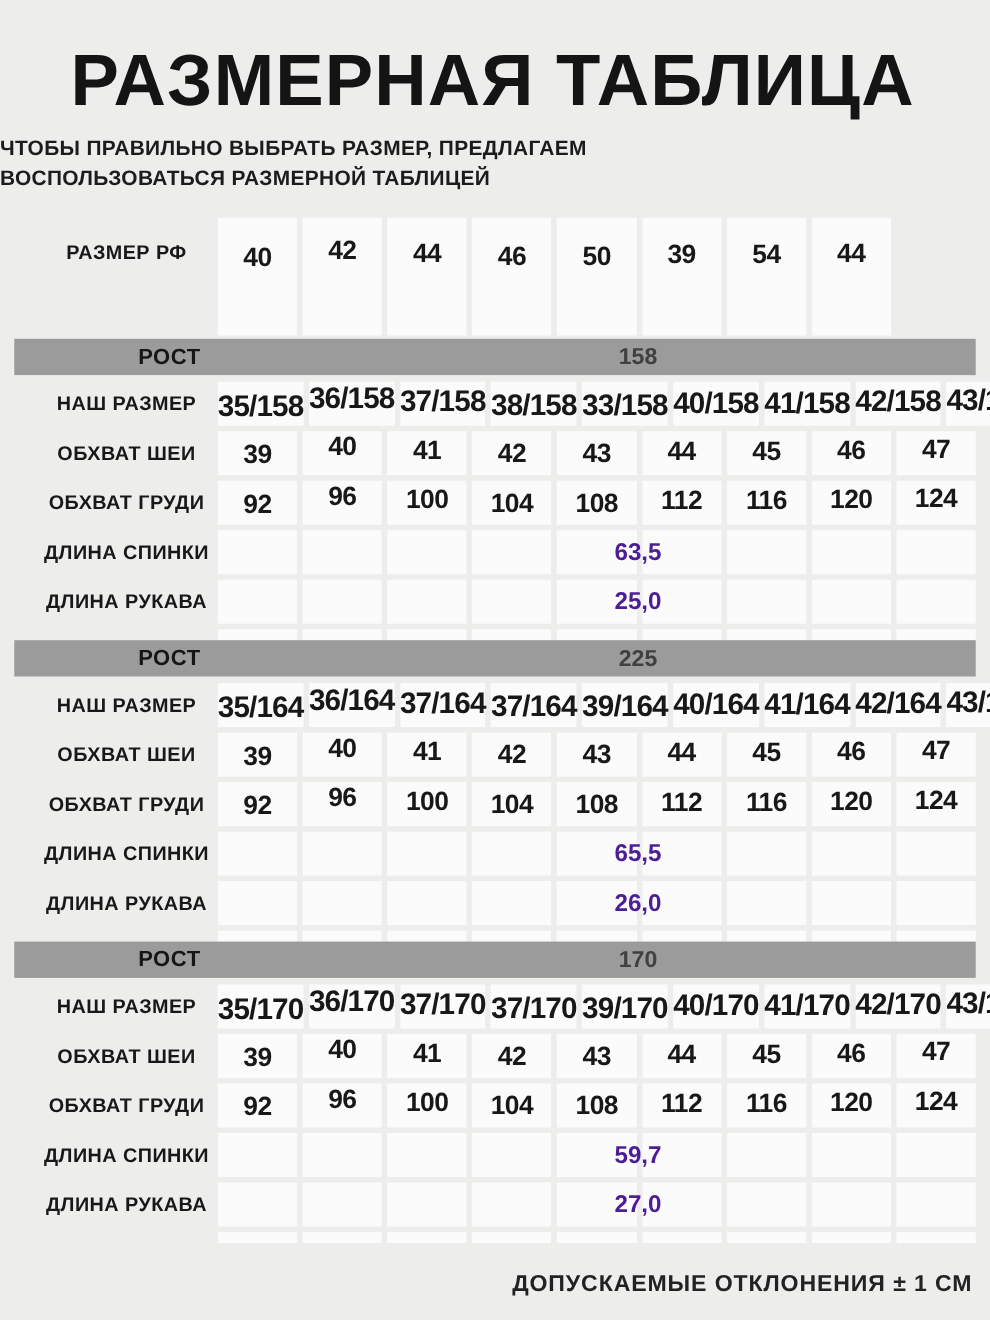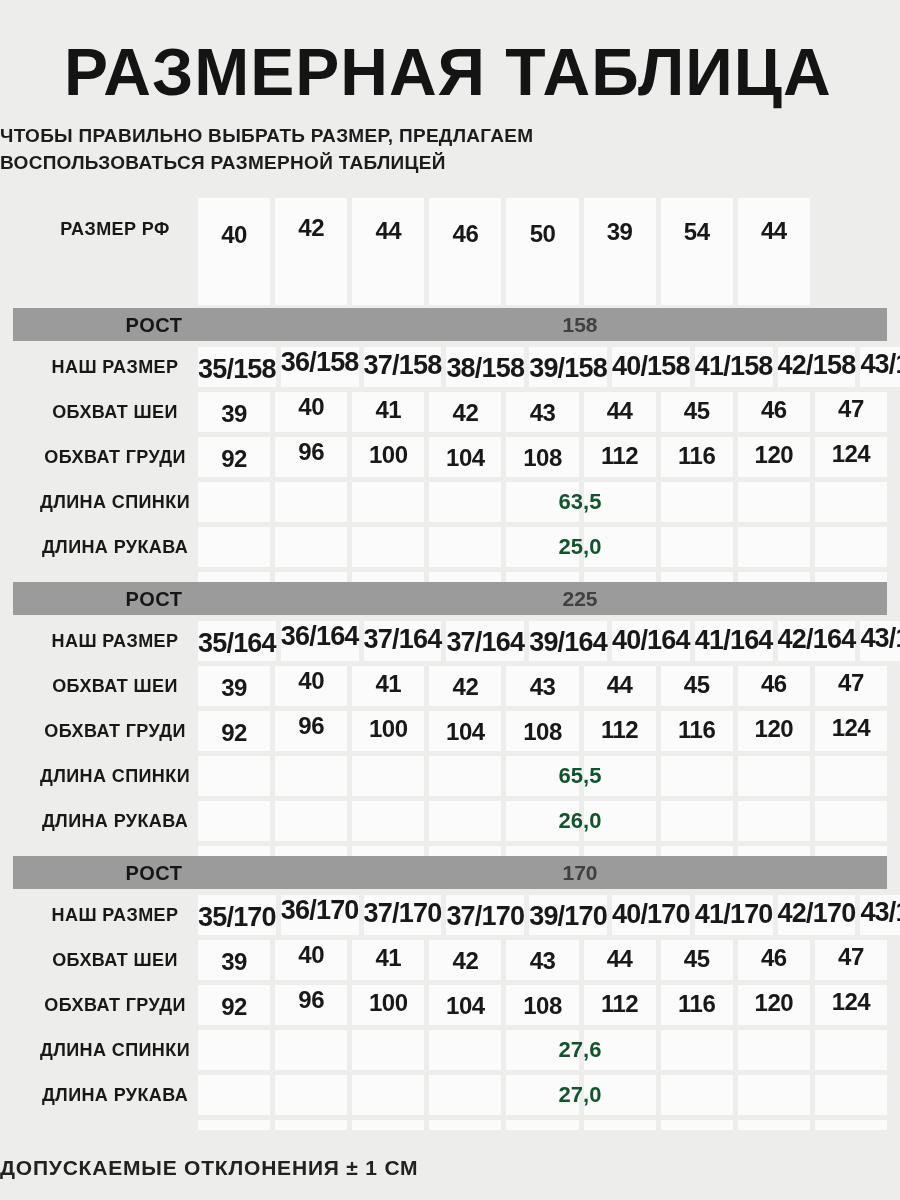--- a/index.html
+++ b/index.html
@@ -87,26 +87,26 @@
   .band-value {
     position:absolute; left:567px; top:50%;
     transform:translate(-50%,-50%);
     font-size:21px; font-weight:bold;
     color:#404040;
   }
   .merged-value {
     position:absolute; left:567px; top:50%;
     transform:translate(-50%,-50%);
     font-size:22px; font-weight:bold;
-    color:#14532d;
+    color:#4c1d95;
   }
   .tolerance {
     margin-top:26px;
-    padding-right:32px;
-    text-align:left;
+    padding-right:16px;
+    text-align:right;
     font-size:21px;
     font-weight:bold;
     letter-spacing:0.8px;
     color:#222222;
   }
 </style>
 </head>
 <body>
 
 <div class="page">
@@ -160,21 +160,21 @@
         <div class="cell ">
           <span class="pair">36/158</span>
         </div>
         <div class="cell ">
           <span class="pair">37/158</span>
         </div>
         <div class="cell ">
           <span class="pair">38/158</span>
         </div>
         <div class="cell ">
-          <span class="pair">39/158</span>
+          <span class="pair">33/158</span>
         </div>
         <div class="cell ">
           <span class="pair">40/158</span>
         </div>
         <div class="cell ">
           <span class="pair">41/158</span>
         </div>
         <div class="cell ">
           <span class="pair">42/158</span>
         </div>
@@ -536,21 +536,21 @@
         </div>
         <div class="cell "></div>
         <div class="cell "></div>
         <div class="cell "></div>
         <div class="cell "></div>
         <div class="cell "></div>
         <div class="cell "></div>
         <div class="cell "></div>
         <div class="cell "></div>
         <div class="cell "></div>
-        <span class="merged-value">27,6</span>
+        <span class="merged-value">59,7</span>
       </div>
       <div class="grid-row value-row">
         <div class="cell label-cell">
           <span>ДЛИНА РУКАВА</span>
         </div>
         <div class="cell "></div>
         <div class="cell "></div>
         <div class="cell "></div>
         <div class="cell "></div>
         <div class="cell "></div>

